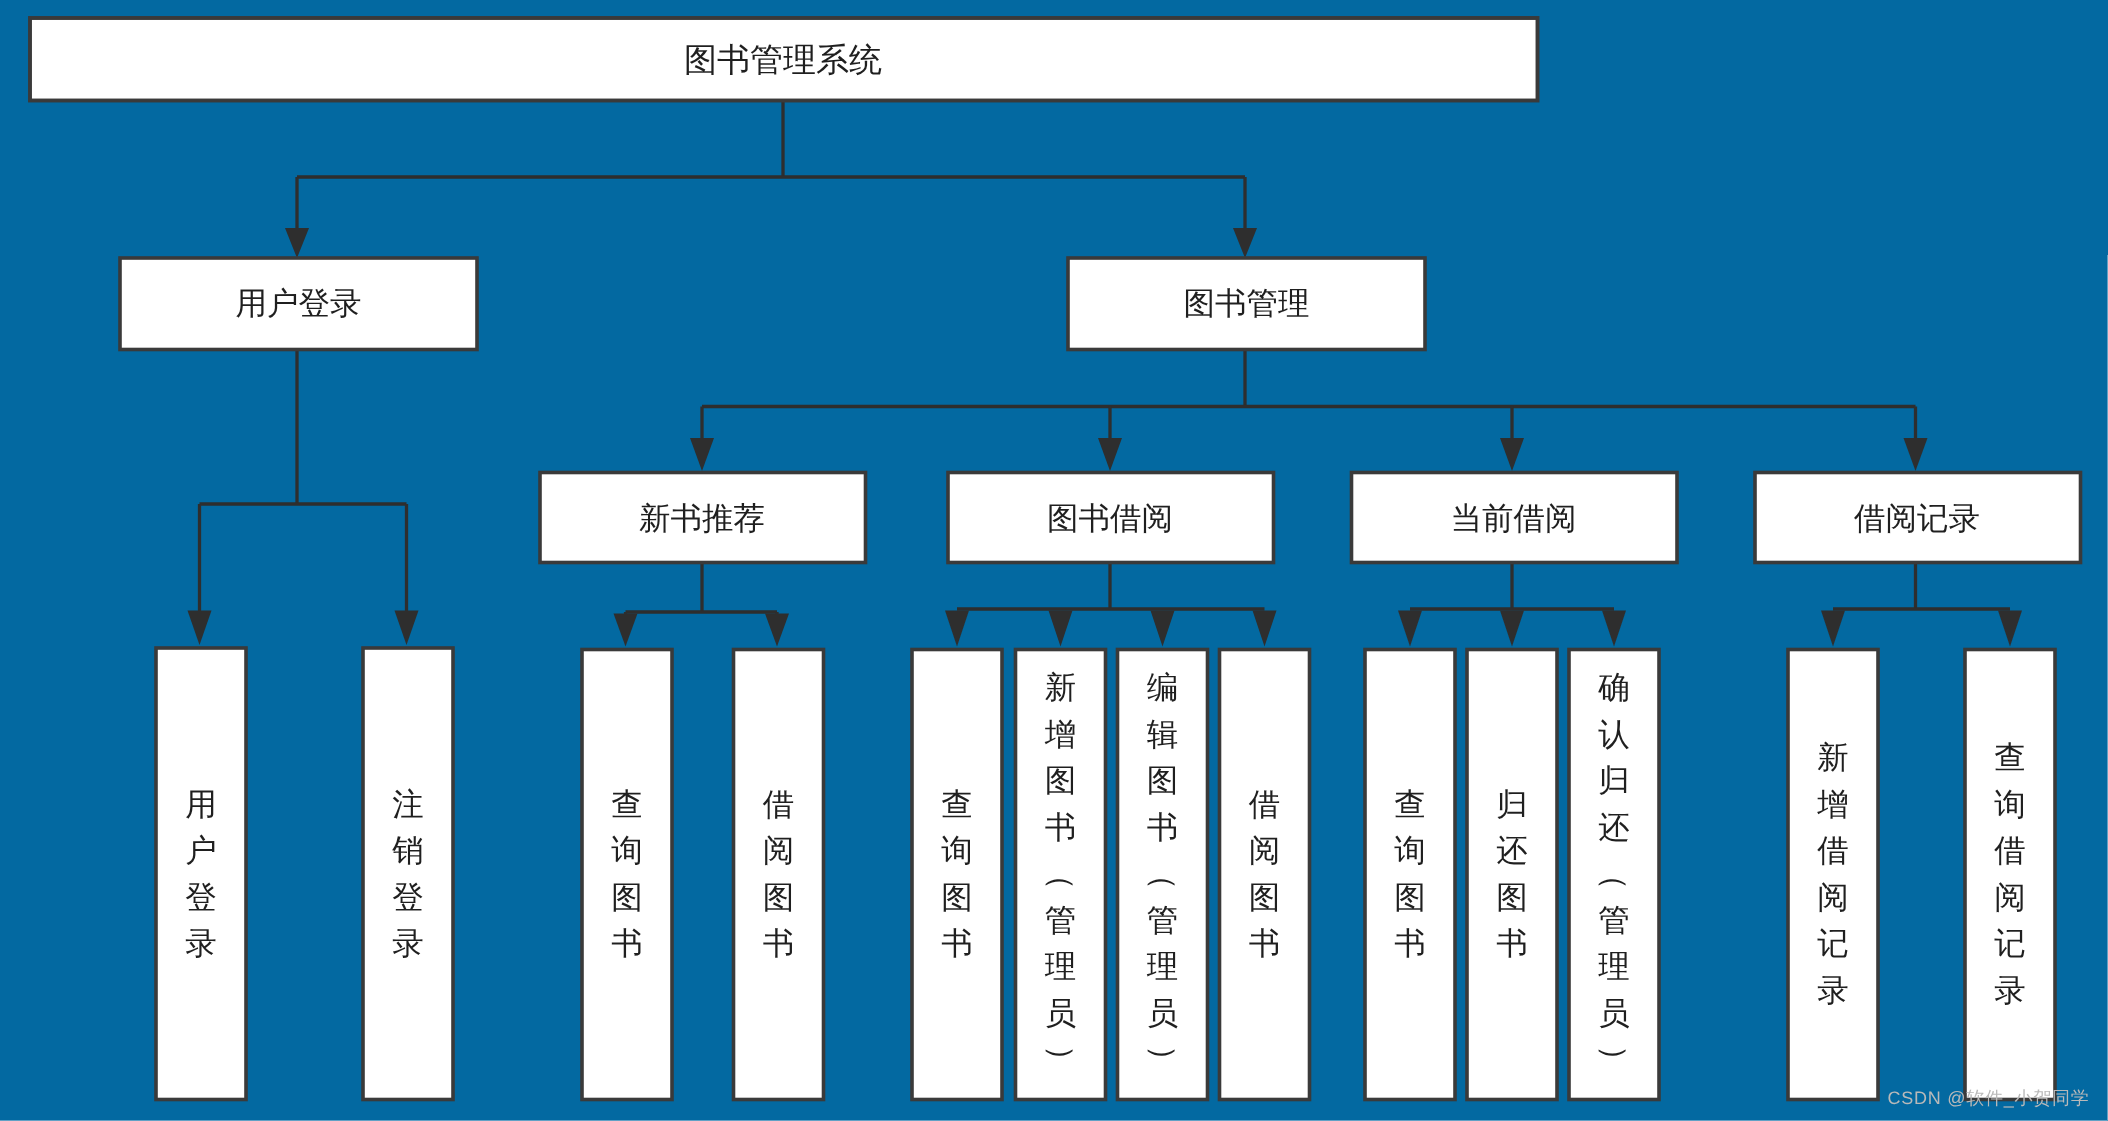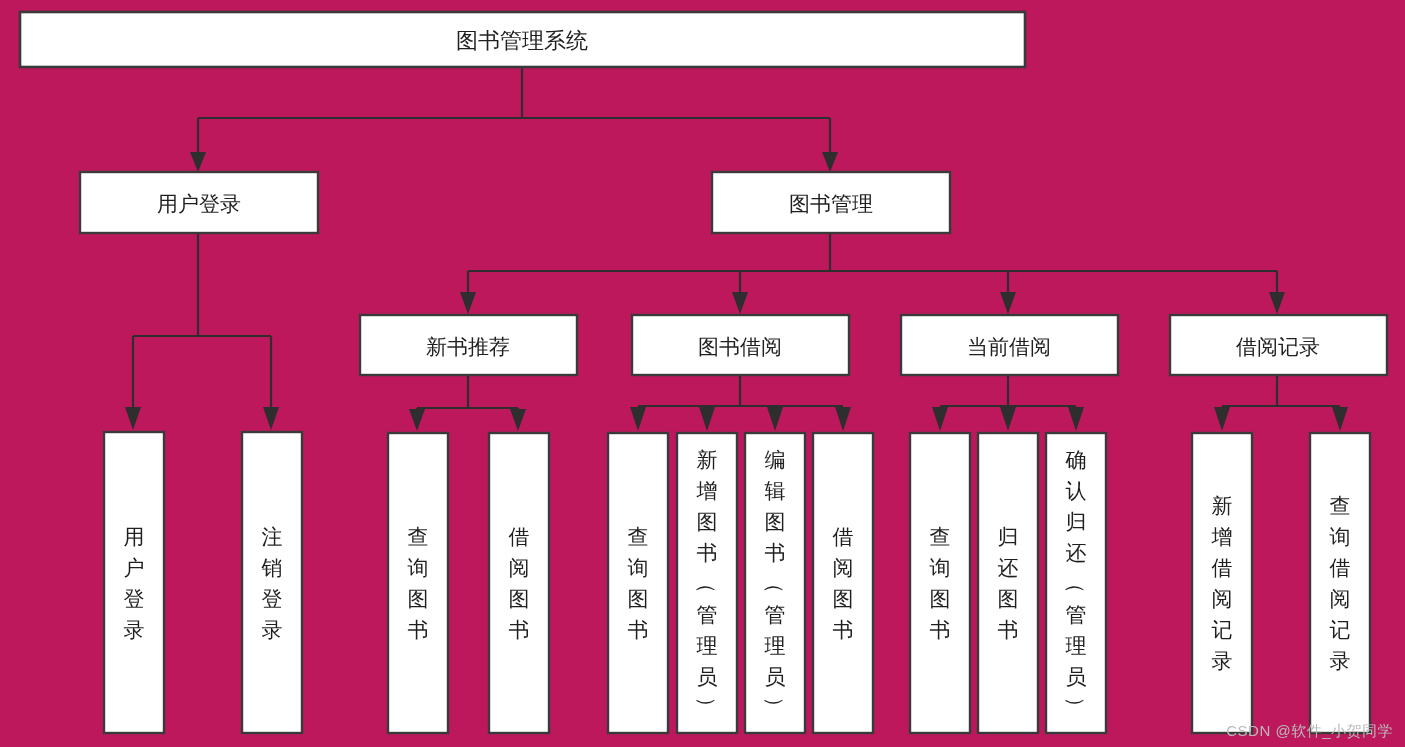--- a/index.html
+++ b/index.html
@@ -12,21 +12,21 @@
     width: 1405px;
     height: 747px;
     font-family: "Liberation Sans", "DejaVu Sans", sans-serif;
     overflow: hidden;
     position: relative;
   }
   #diagram-root {
     position: relative;
     width: 1405px;
     height: 747px;
-    background: #be185d;
+    background: #0369a1;
   }
   svg.diagram-canvas {
     position: absolute;
     left: 0;
     top: 0;
     width: 1405px;
     height: 747px;
     display: block;
   }
   .node-box {
@@ -62,21 +62,21 @@
     font-family: "Liberation Sans", "DejaVu Sans", sans-serif;
     font-size: 21px;
     text-anchor: middle;
     dominant-baseline: central;
   }
   .watermark {
     position: absolute;
     right: 12px;
     bottom: 6px;
     font-family: "Liberation Sans", "DejaVu Sans", sans-serif;
-    font-size: 15px;
+    font-size: 12px;
     color: #b9b9b9;
     letter-spacing: 0.5px;
     white-space: nowrap;
     user-select: none;
     pointer-events: none;
   }
 </style>
 </head>
 <body>
 

